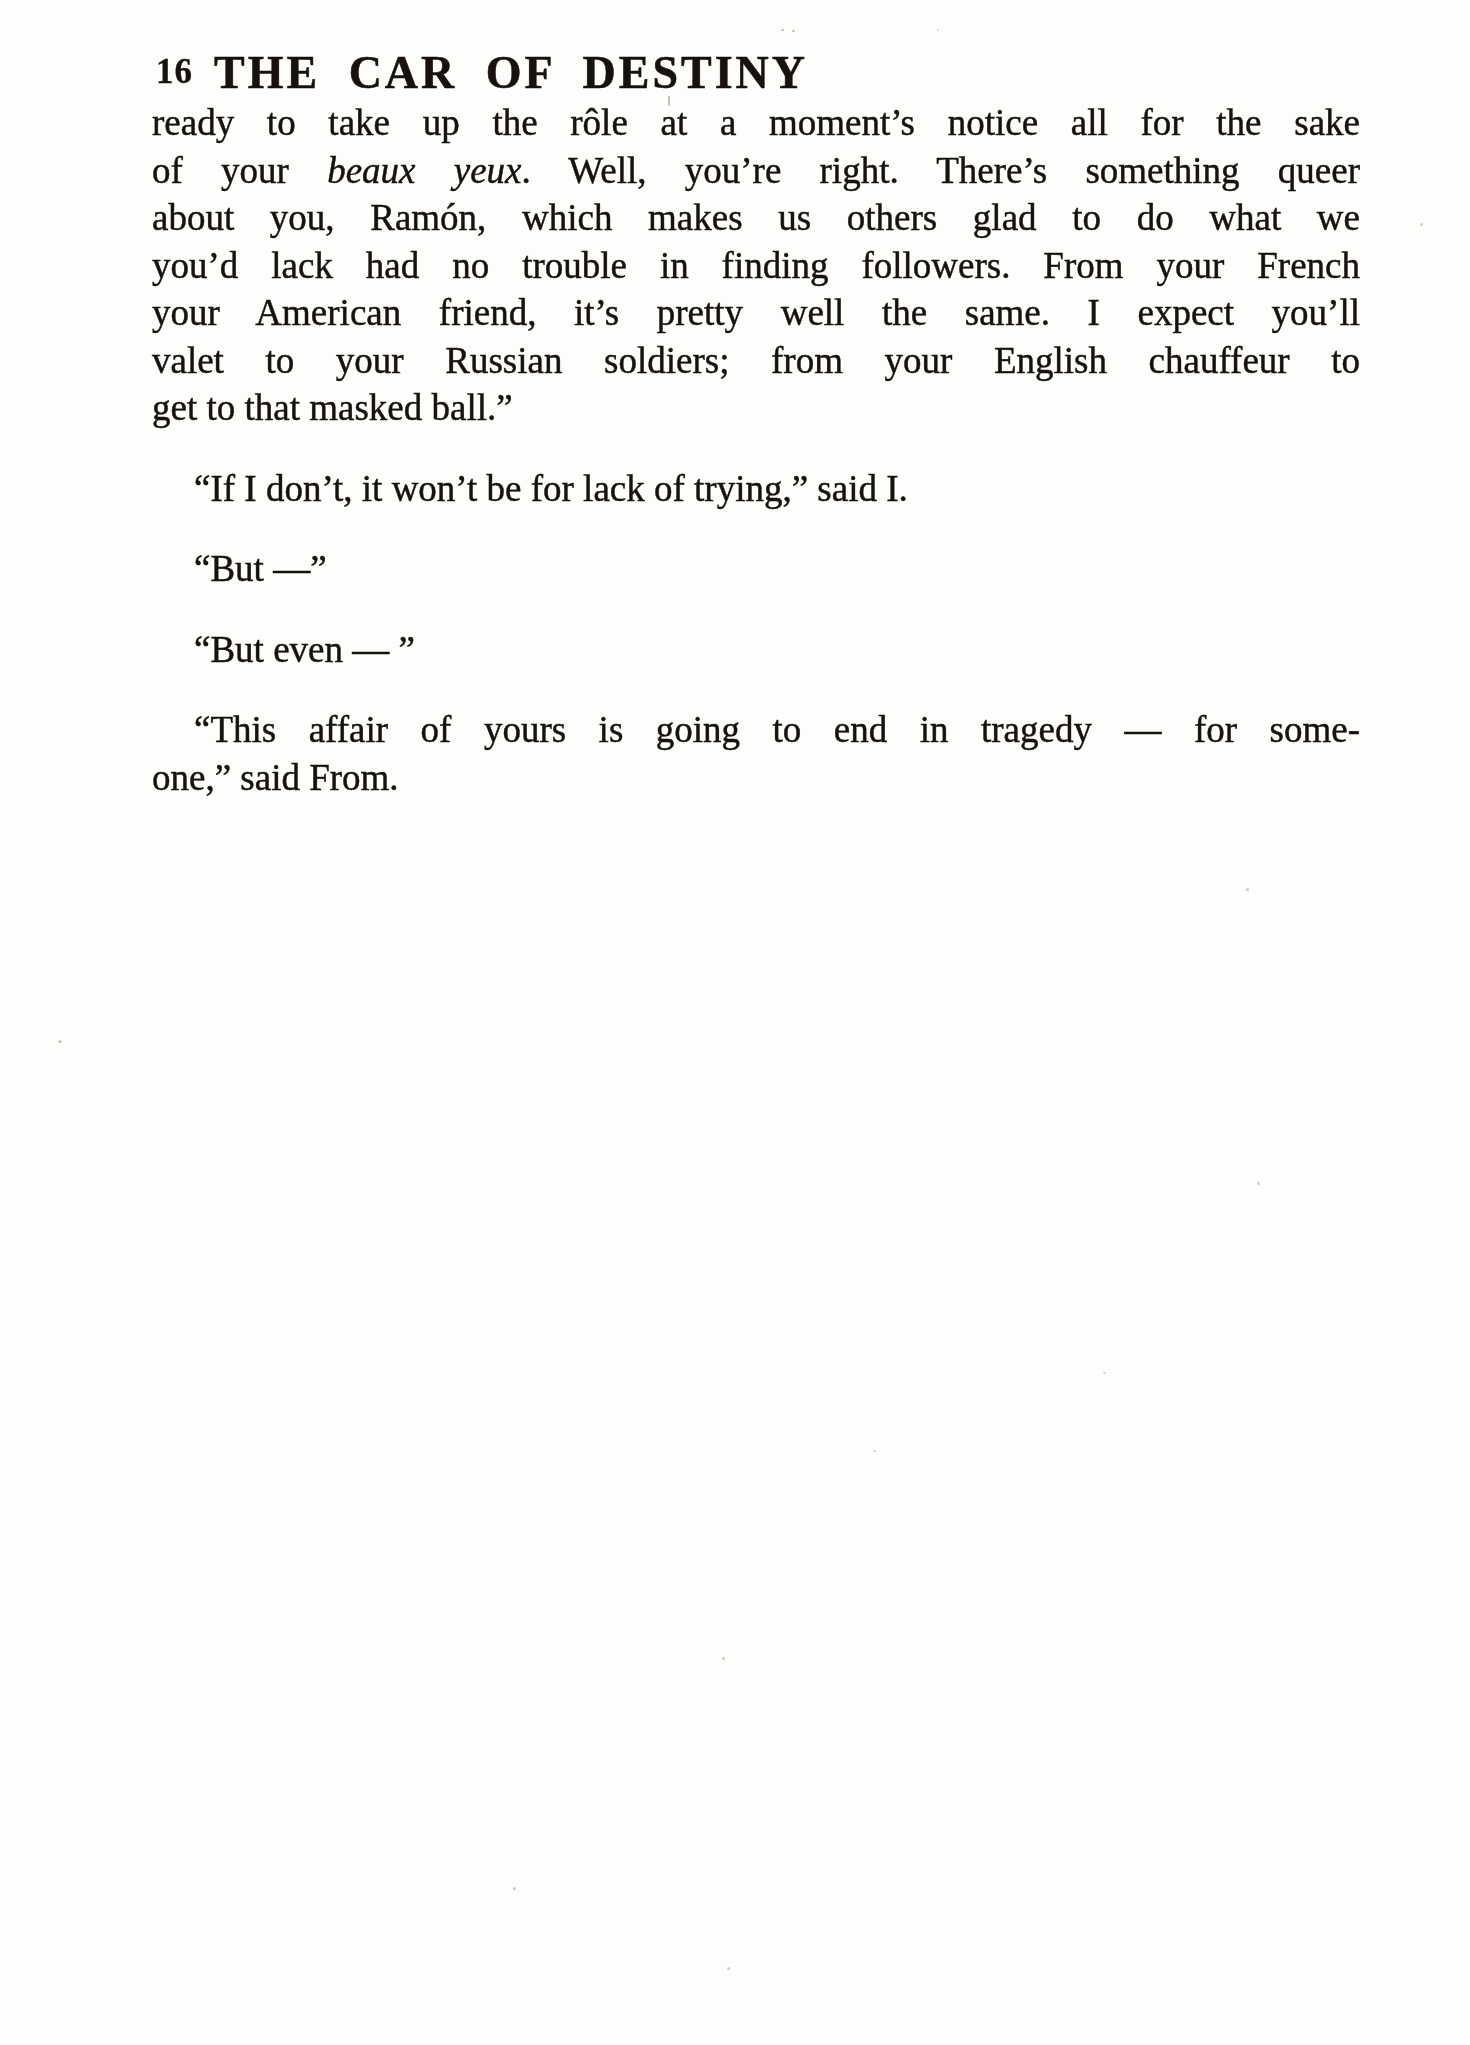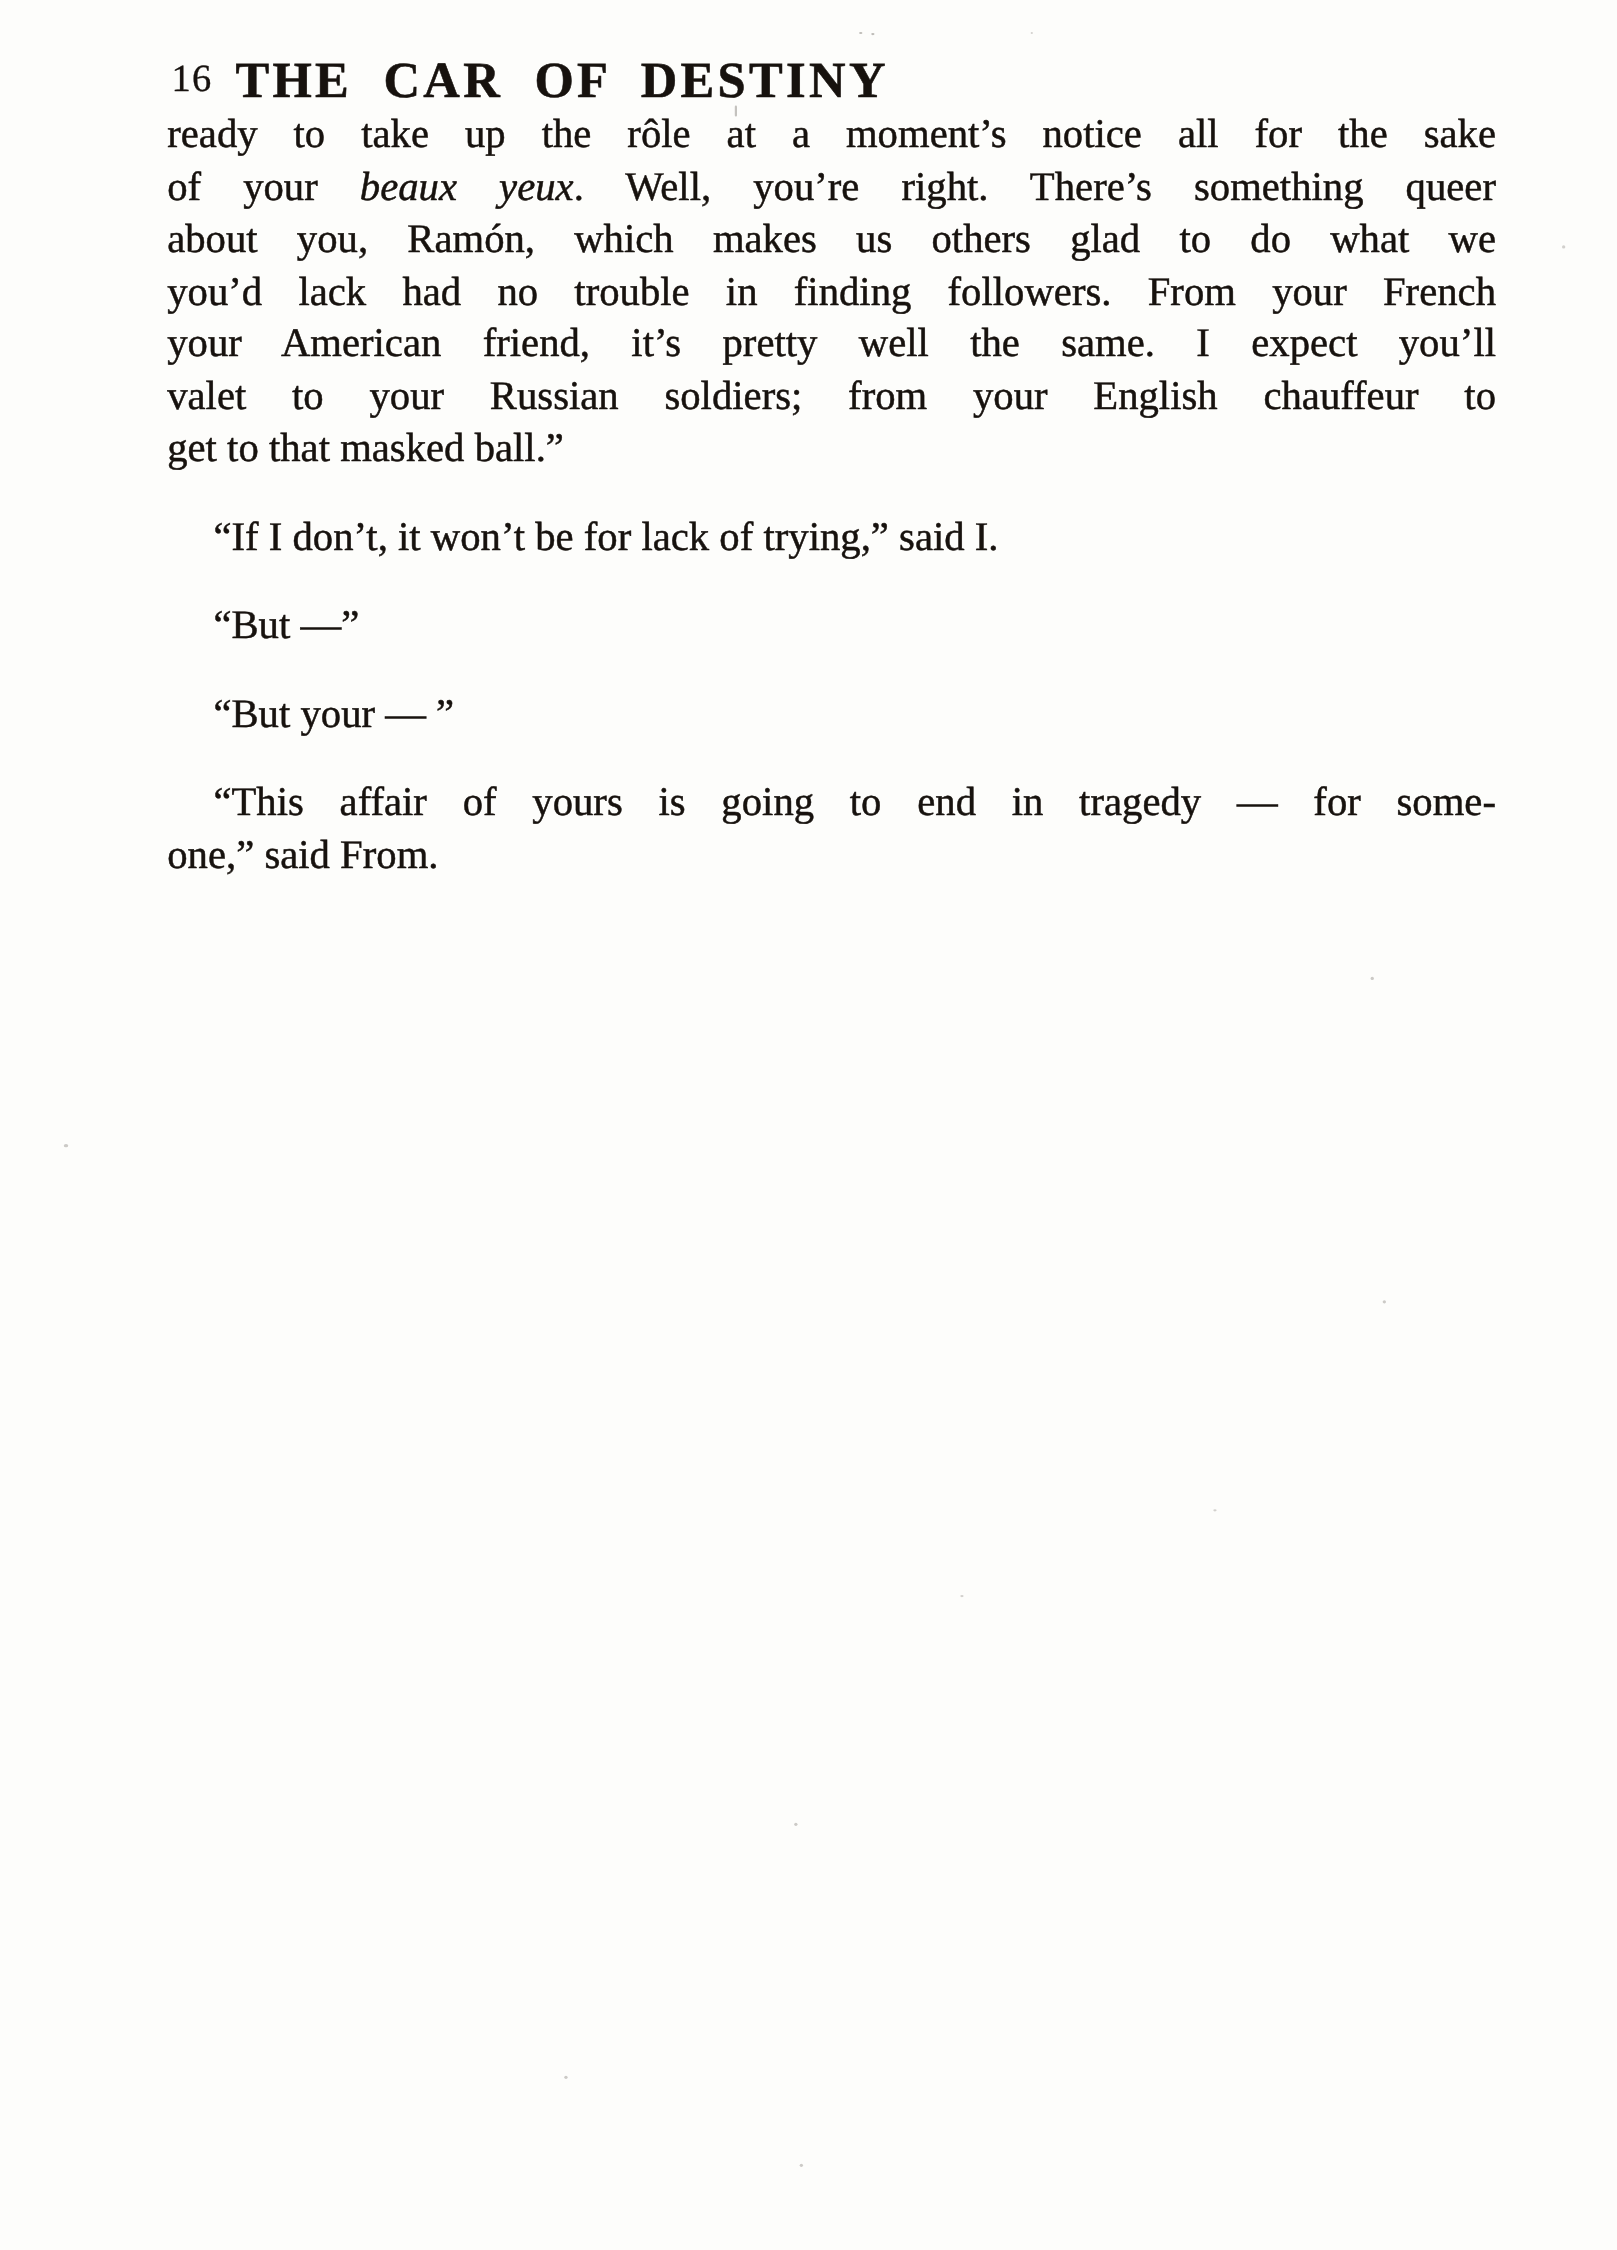--- a/index.html
+++ b/index.html
@@ -26,21 +26,21 @@
     left: 152px;
     top: 46px;
     width: 1208px;
     height: 52px;
   }
   .page-number {
     position: absolute;
     left: 4px;
     top: 6px;
     font-size: 35px;
-    font-weight: 400;
+    font-weight: 700;
     letter-spacing: 1px;
     -webkit-text-stroke: 0.3px #17120e;
   }
   .running-title {
     position: absolute;
     left: 0;
     top: 0;
     width: 100%;
     padding-left: 62px;
     box-sizing: border-box;
@@ -98,21 +98,21 @@
   <div class="body-text">
     <div class="line j">ready to take up the  rôle at a  moment’s  notice  all  for the sake</div>
     <div class="line j"><span>of your </span><span class="it">beaux yeux</span><span>. Well, you’re right. There’s something queer</span></div>
     <div class="line j">about you, Ramón, which makes us others glad to do what we</div>
     <div class="line j">you’d lack had no trouble in finding followers. From your French</div>
     <div class="line j">your American friend, it’s pretty well the same. I expect you’ll</div>
     <div class="line j">valet to your Russian soldiers; from your English chauffeur to</div>
     <div class="line">get to that masked ball.”</div>
     <div class="line ind">“If I don’t, it won’t be for lack of trying,” said I.</div>
     <div class="line ind">“But —”</div>
-    <div class="line ind">“But your — ”</div>
+    <div class="line ind">“But even — ”</div>
     <div class="line ind j">“This affair of  yours is going to end in  tragedy — for some-</div>
     <div class="line">one,”  said From.</div>
   </div>
 
   <div class="speck" style="left:781px; top:29px;  width:3px; height:2px; opacity:.45;"></div>
   <div class="speck" style="left:792px; top:30px;  width:3px; height:2px; opacity:.45;"></div>
   <div class="speck" style="left:937px; top:29px;  width:2px; height:2px; opacity:.3;"></div>
   <div class="speck" style="left:668px; top:96px;  width:2px; height:10px; opacity:.4; border-radius:1px;"></div>
   <div class="speck" style="left:1420px; top:223px; width:3px; height:3px; opacity:.3;"></div>
   <div class="speck" style="left:58px;  top:1040px; width:4px; height:3px; opacity:.35;"></div>

